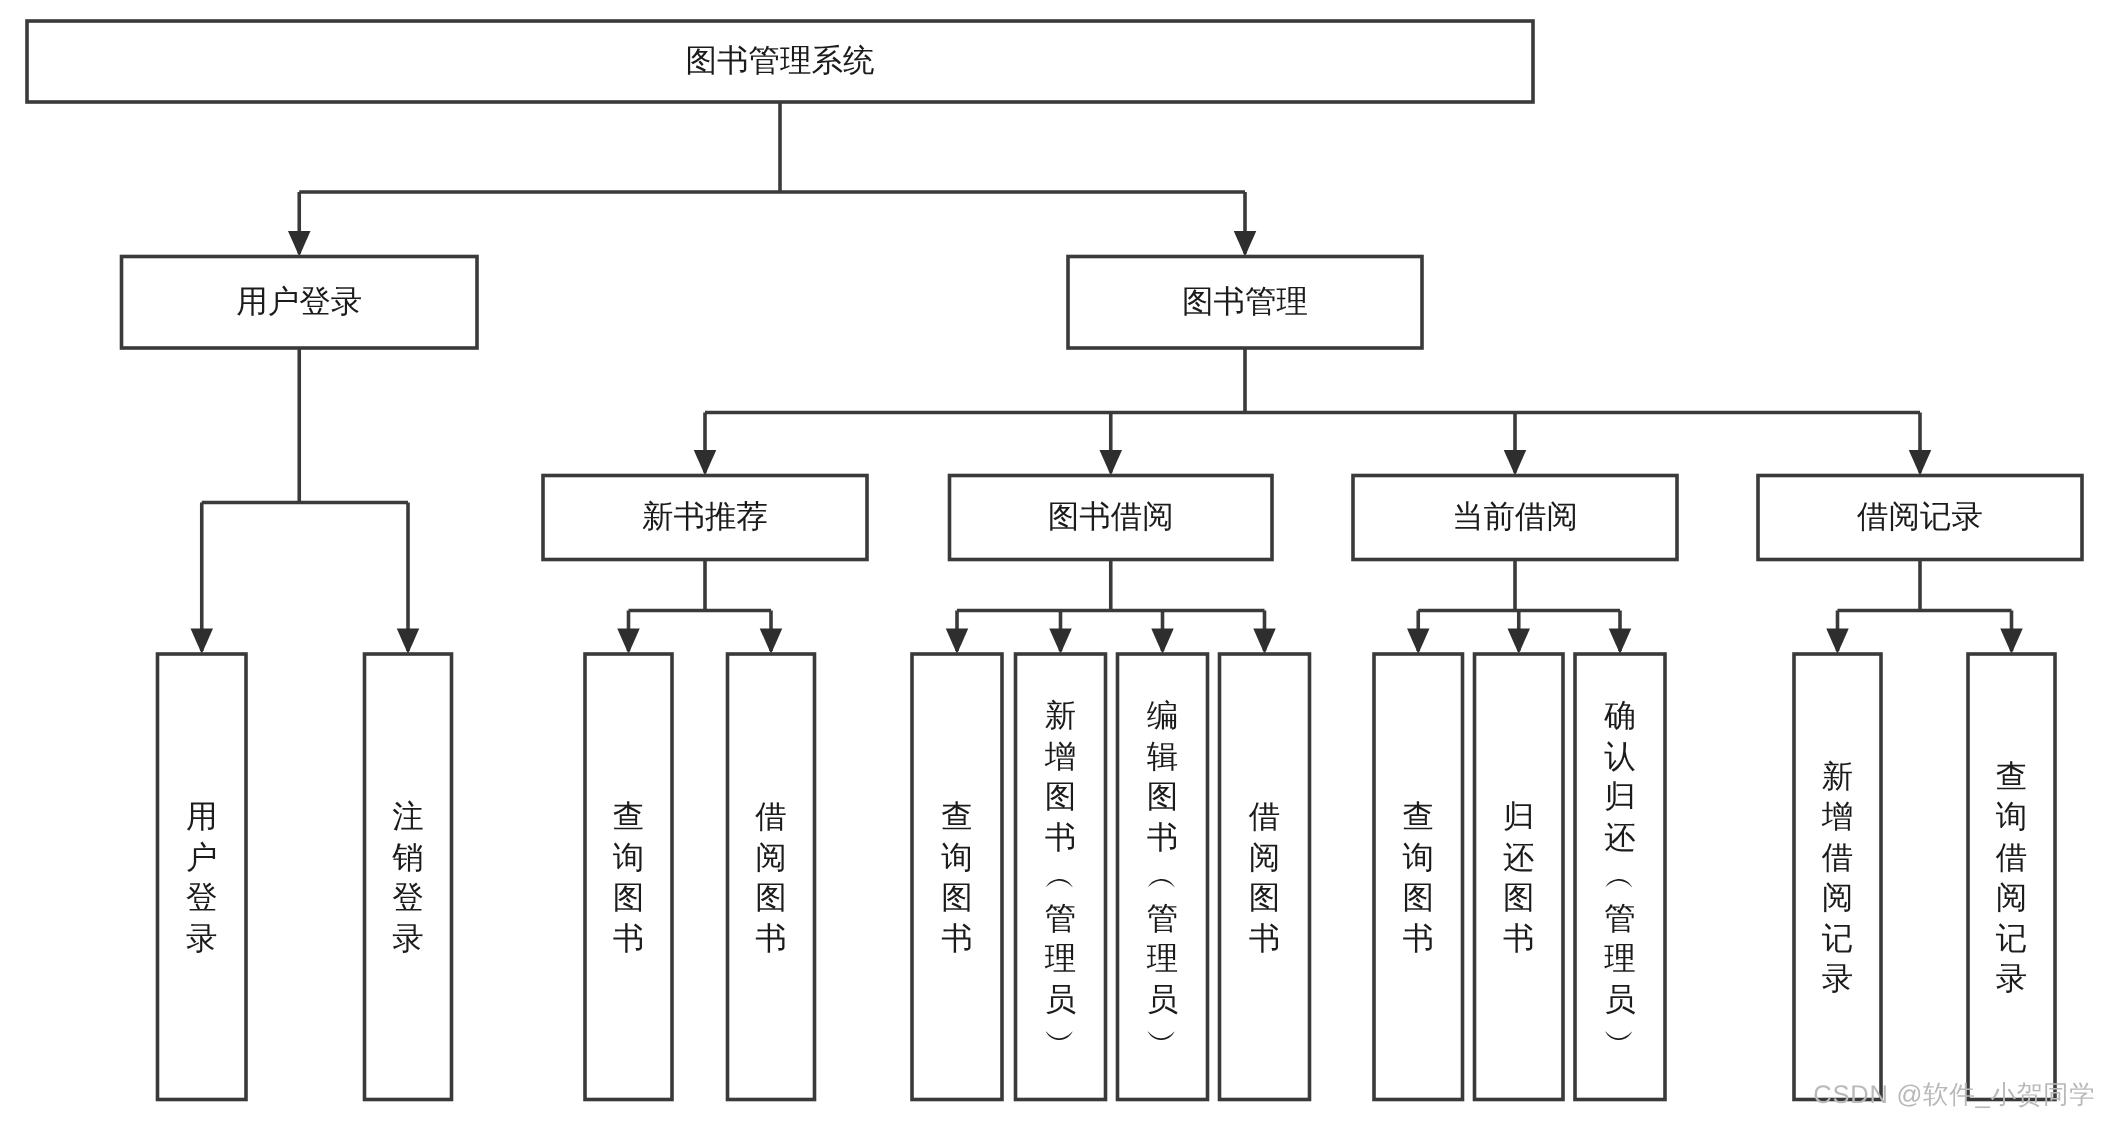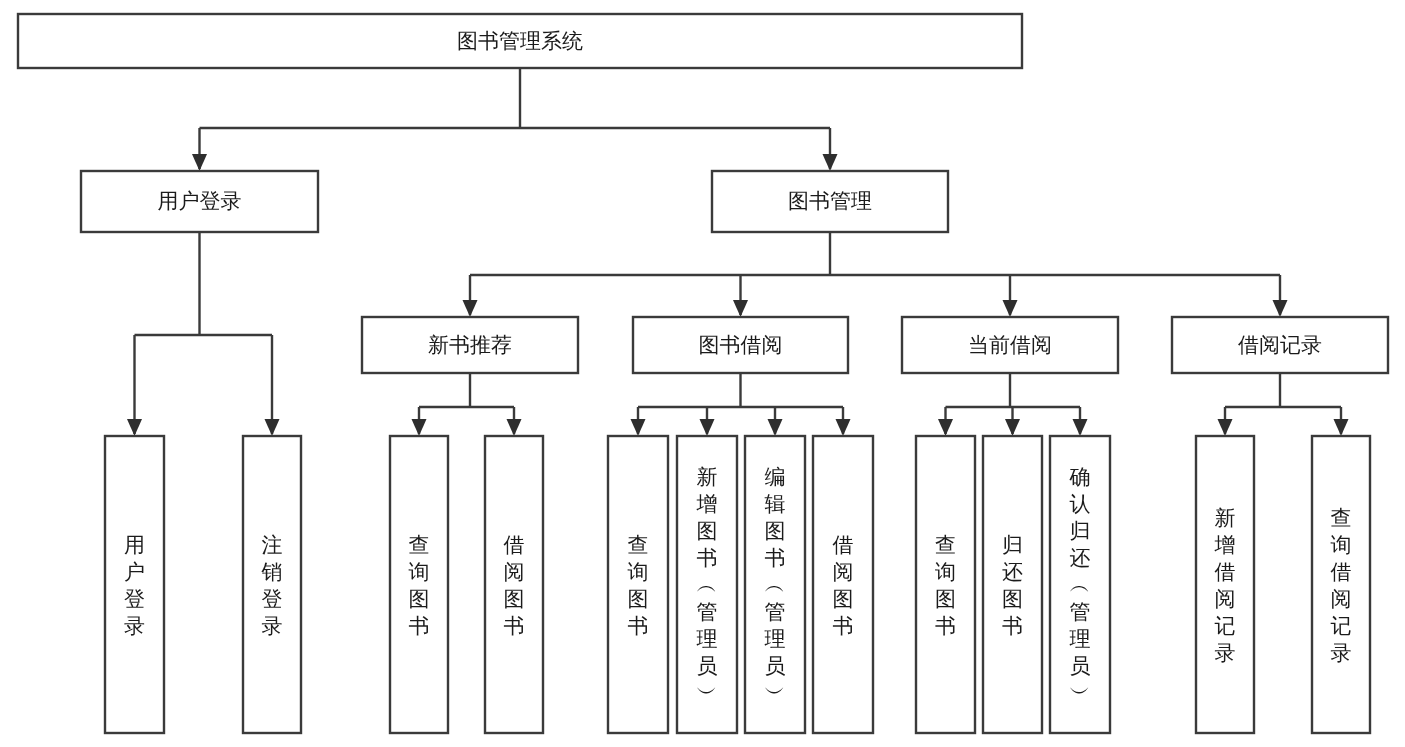--- a/index.html
+++ b/index.html
@@ -214,13 +214,14 @@
         <g>
           <rect x="1196" y="436" width="58" height="297" class="node-box"></rect>
           <text x="1225" y="524.56" class="node-label-v"><tspan x="1225" dy="0">新</tspan><tspan x="1225" dy="27">增</tspan><tspan x="1225" dy="27">借</tspan><tspan x="1225" dy="27">阅</tspan><tspan x="1225" dy="27">记</tspan><tspan x="1225" dy="27">录</tspan></text>
         </g>
         <g>
           <rect x="1312" y="436" width="58" height="297" class="node-box"></rect>
           <text x="1341" y="524.56" class="node-label-v"><tspan x="1341" dy="0">查</tspan><tspan x="1341" dy="27">询</tspan><tspan x="1341" dy="27">借</tspan><tspan x="1341" dy="27">阅</tspan><tspan x="1341" dy="27">记</tspan><tspan x="1341" dy="27">录</tspan></text>
         </g>
       </g>
   </svg>
+  <div class="watermark">CSDN @软件_小贺同学</div>
 </div>
 
 </body></html>

